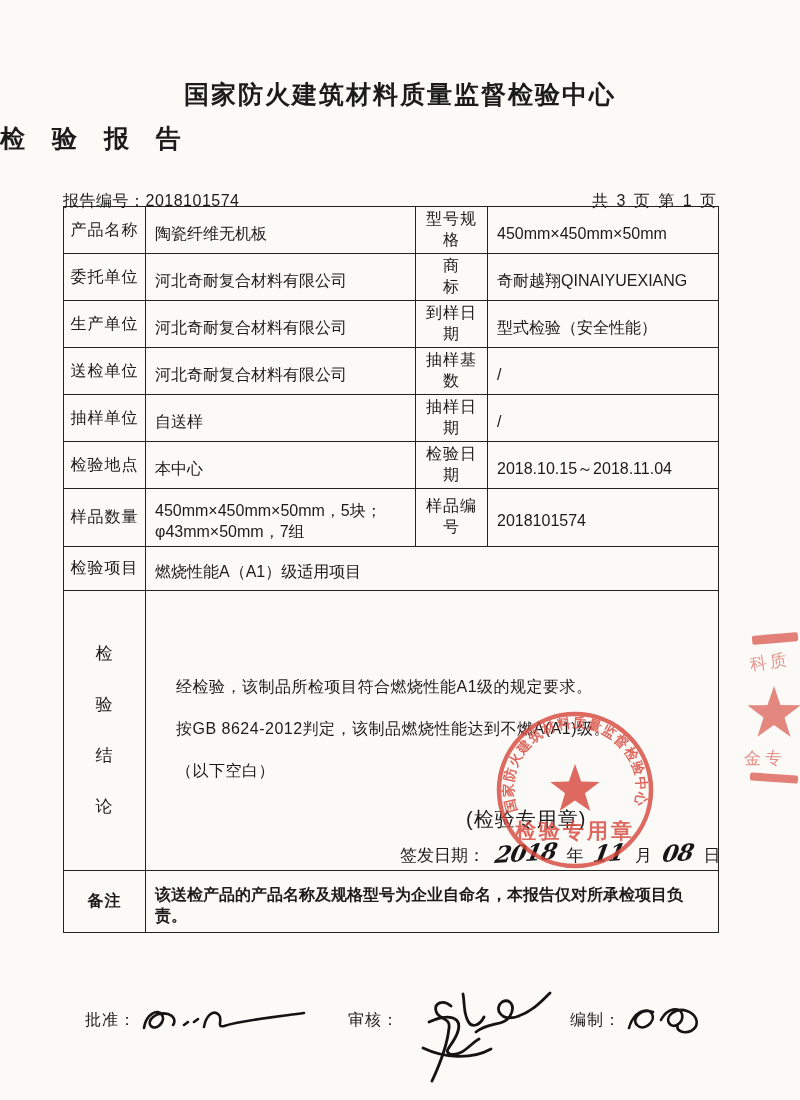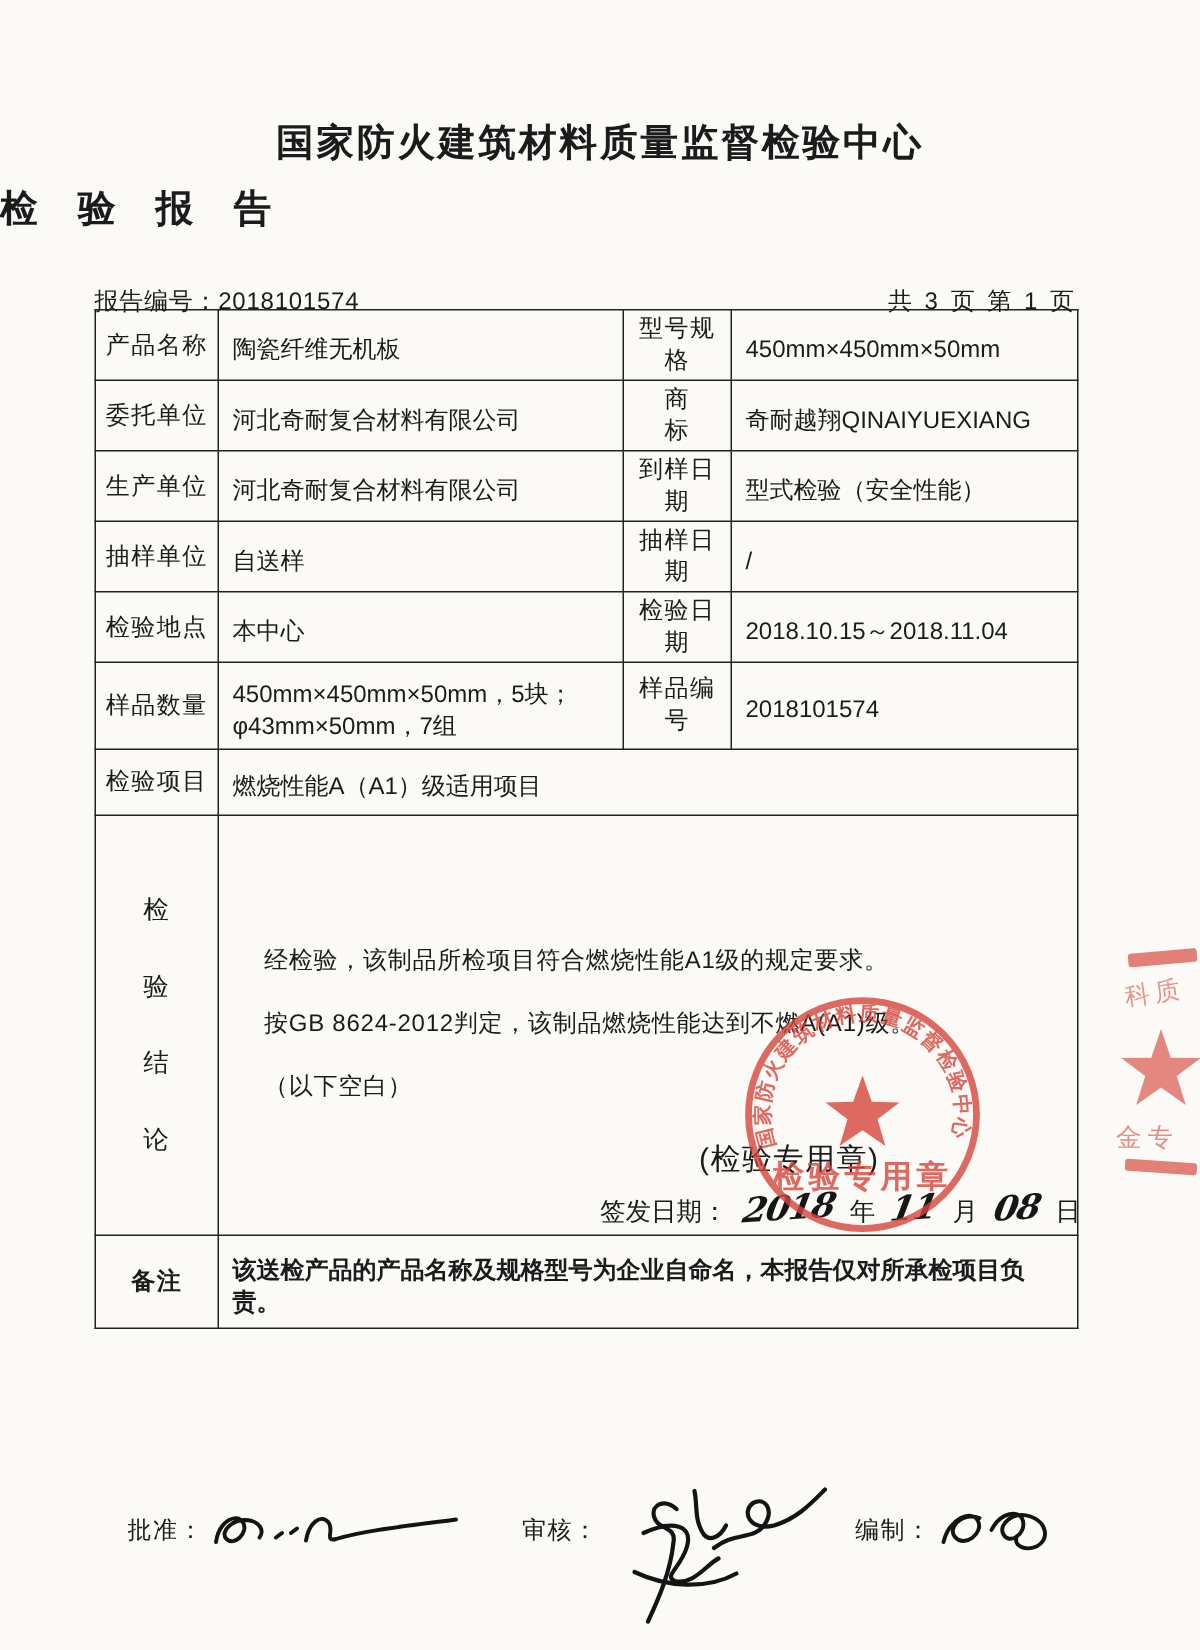--- a/index.html
+++ b/index.html
@@ -121,20 +121,26 @@
     <td class="lbl">委托单位</td>
     <td class="val">河北奇耐复合材料有限公司</td>
     <td class="lbl">商　　标</td>
     <td class="val">奇耐越翔QINAIYUEXIANG</td>
   </tr>
   <tr class="r38">
     <td class="lbl">生产单位</td>
     <td class="val">河北奇耐复合材料有限公司</td>
     <td class="lbl">到样日期</td>
     <td class="val">型式检验（安全性能）</td>
+  </tr>
+  <tr class="r38">
+    <td class="lbl">送检单位</td>
+    <td class="val">河北奇耐复合材料有限公司</td>
+    <td class="lbl">抽样基数</td>
+    <td class="val">/</td>
   </tr>
   <tr class="r38">
     <td class="lbl">抽样单位</td>
     <td class="val">自送样</td>
     <td class="lbl">抽样日期</td>
     <td class="val">/</td>
   </tr>
   <tr class="r38">
     <td class="lbl">检验地点</td>
     <td class="val">本中心</td>

